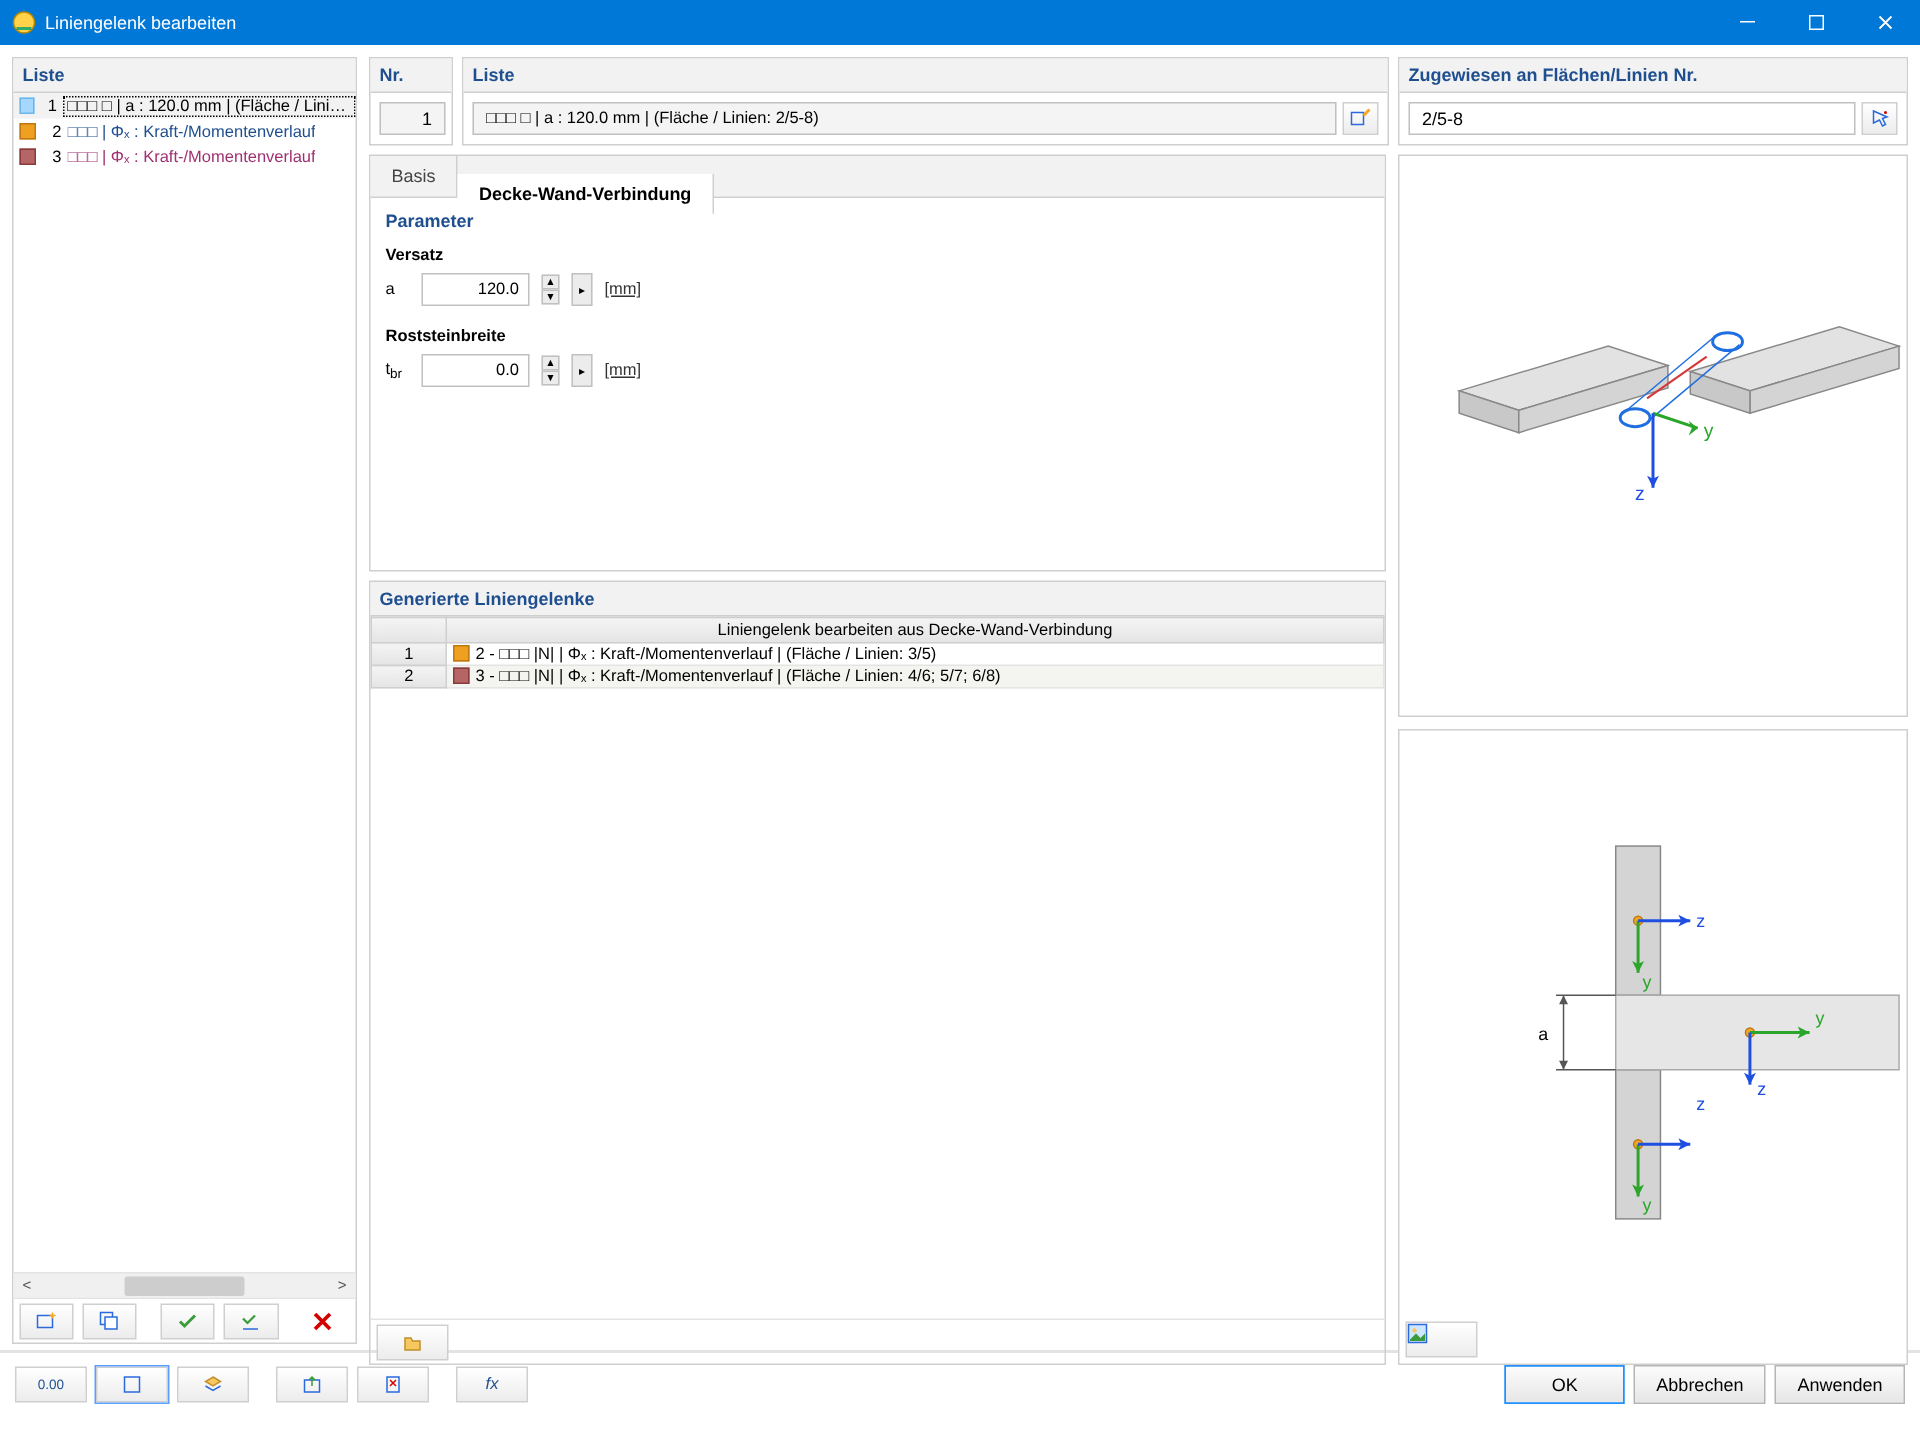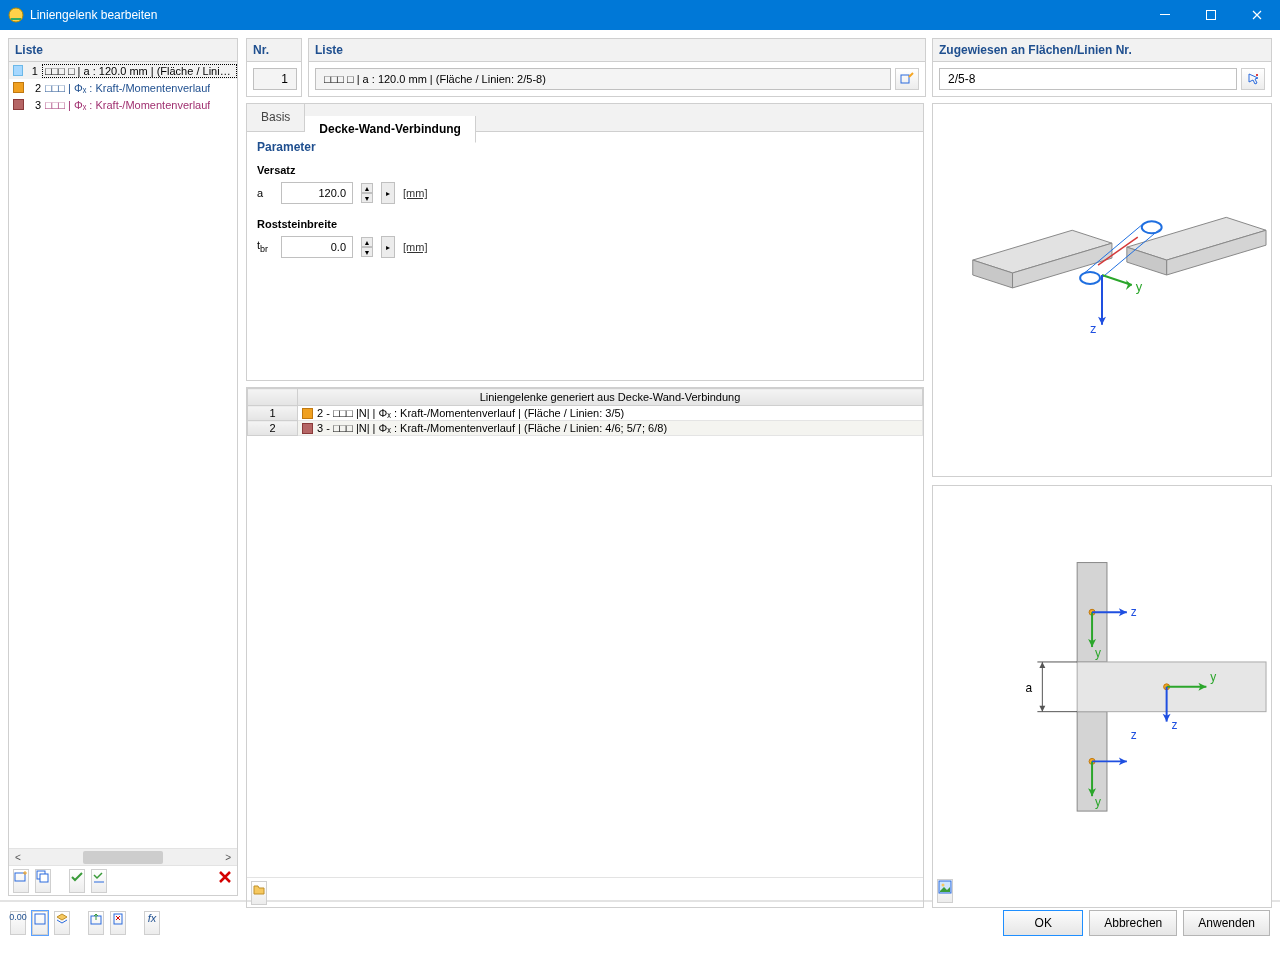--- a/index.html
+++ b/index.html
@@ -18,21 +18,21 @@
 .left-panel .list-body { flex: 1; overflow: hidden; font-size: 11px; }
 .left-panel .list-row { display: flex; align-items: center; height: 17px; white-space: nowrap; padding-left: 4px; }
 .left-panel .list-row .sw { width: 11px; height: 11px; margin-right: 5px; }
 .left-panel .list-row .num { width: 12px; text-align: right; margin-right: 4px; }
 .left-panel .list-row .txt { overflow: hidden; text-overflow: ellipsis; }
 .left-panel .list-row.sel { background: #f2f2f2; }
 .left-panel .list-row.sel .txt { border: 1px dotted #000; padding: 0 2px; }
 .left-panel .list-hscroll { height: 17px; background: #f0f0f0; display: flex; align-items: center; justify-content: space-between; border-top: 1px solid #e3e3e3; font-size: 10px; color: #555; }
 .left-panel .list-hscroll .thumb { width: 80px; height: 13px; background: #cdcdcd; margin: 0 24px 0 24px; border-radius: 2px; }
 .left-panel .list-tools { height: 30px; display: flex; align-items: center; padding: 0 4px; gap: 6px; border-top: 1px solid #e3e3e3; }
-.tool-btn { width: 16px; height: 24px; border: 1px solid #cfcfcf; background: linear-gradient(#fff,#ececec); display: flex; justify-content: center; font-size: 12px; }
+.tool-btn { width: 48px; height: 24px; border: 1px solid #cfcfcf; background: linear-gradient(#fff,#ececec); display: flex; align-items: center; justify-content: center; font-size: 12px; }
 .tool-sep { width: 6px; }
 
 
 .right { flex: 1; display: flex; flex-direction: column; gap: 6px; }
 .row-top { display: flex; gap: 6px; align-items: flex-end; }
 .cell { border: 1px solid #cfcfcf; background: #fff; }
 .cell .hdr { background: #f2f2f2; border-bottom: 1px solid #cfcfcf; color: #1f4f8f; font-size: 12px; font-weight: 600; padding: 4px 6px; }
 .cell .body { padding: 6px; }
 .nr-cell { width: 56px; }
 .nr-input { width: 44px; height: 22px; border: 1px solid #c0c0c0; background: #f4f4f4; text-align: right; padding: 0 8px; font-size: 12px; }
@@ -232,25 +232,26 @@
                   <div class="b">▲</div>
                   <div class="b">▼</div>
                 </div>
               <div class="arrow-btn">▸</div>
               <span class="unit">[mm]</span>
             </div>
           </div>
         </div>
 
         <div class="gen-region">
+          <div class="hdr">Generierte Liniengelenke</div>
           <table class="gen-table">
             <tbody>
                 <tr>
                   <th style="width:50px"></th>
-                  <th>Liniengelenke generiert aus Decke-Wand-Verbindung</th>
+                  <th>Liniengelenk bearbeiten aus Decke-Wand-Verbindung</th>
                 </tr>
             <tr>
               <td class="rownum">1</td>
               <td><span class="sw" style="background:#f0a020;border:1px solid #c07810"></span><span>2 - □□□  |N| | Φₓ : Kraft-/Momentenverlauf | (Fläche / Linien: 3/5)</span></td>
             </tr>
             <tr style="background:#f4f4f0">
               <td class="rownum">2</td>
               <td><span class="sw" style="background:#b56565;border:1px solid #8a3a3a"></span><span>3 - □□□  |N| | Φₓ : Kraft-/Momentenverlauf | (Fläche / Linien: 4/6; 5/7; 6/8)</span></td>
             </tr>
           </tbody>

